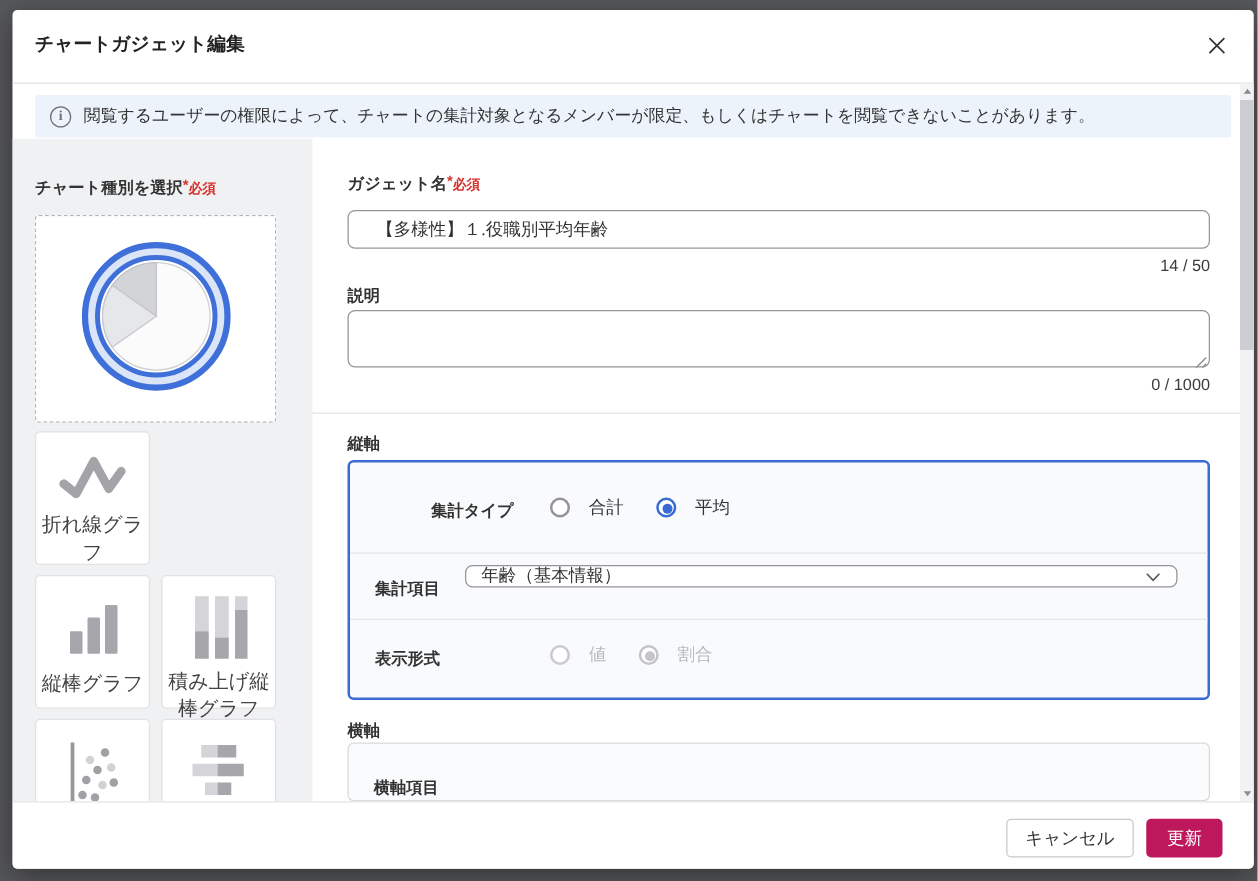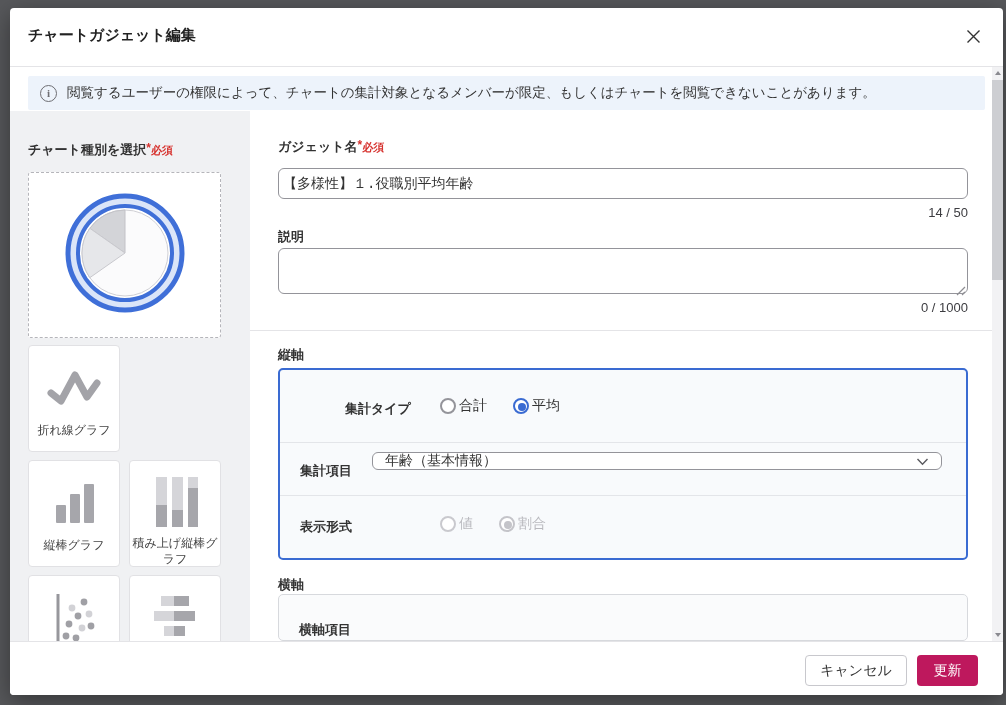--- a/index.html
+++ b/index.html
@@ -45,47 +45,47 @@
     display:flex; align-items:center; justify-content:center;
   }
   .type-tile {
     position:absolute; width:92px; height:107px; background:#fff;
     border:1px solid #e1e1e4; border-radius:4px; cursor:pointer;
     display:flex; flex-direction:column; align-items:center; justify-content:flex-start;
     padding-top:14px;
   }
   .type-tile.selected { border:2px solid #3a6bd2; }
   .tile-icon { height:56px; display:flex; align-items:center; justify-content:center; }
-  .tile-label { font-size:12px; color:#444; text-align:center; line-height:1.35; margin-top:6px; }
+  .tile-label { font-size:16px; color:#444; text-align:center; line-height:1.35; margin-top:6px; }
   
   .fld-label { position:absolute; font-size:13px; font-weight:bold; color:#333; }
   .txt-input {
     position:absolute; left:268px; width:690px; height:31px;
-    border:1px solid #94949a; border-radius:6px; padding:0 4px;
+    border:1px solid #94949a; border-radius:6px; padding:0 22px;
     font-size:14px; color:#333; background:#fff;
-    font-family:Liberation Mono, monospace;
+    font-family:Liberation Serif, serif;
   }
   .txt-area {
     position:absolute; left:268px; top:240px; width:690px; height:46px;
     border:1px solid #94949a; border-radius:6px; padding:6px 10px;
     font-size:14px; color:#333; resize:none; background:#fff;
     font-family:"Liberation Sans","DejaVu Sans",sans-serif;
   }
   .resize-grip { position:absolute; left:946px; top:274px; pointer-events:none; }
   .counter { position:absolute; right:35px; font-size:13px; color:#3c3c40; }
   .panel-divider { position:absolute; left:240px; top:322px; width:742px; height:1px; background:#e4e4e7; }
   .section-box {
     position:absolute; left:268px; width:690px; border-radius:5px;
   }
   .vbox { top:360px; height:192px; border:2px solid #3a6bd2; background:#f8fafc; }
   .hbox { top:586px; height:47px; border:1px solid #d7d9dd; background:#fafbfc; overflow:hidden; }
   .row-divider { position:absolute; left:0; width:100%; height:1px; background:#e3e5e9; }
   .row-label { position:absolute; left:20px; font-size:13px; font-weight:bold; color:#333; }
   .radio-group { position:absolute; left:160px; display:flex; gap:26px; align-items:center; }
-  .radio { display:flex; align-items:center; gap:3px; font-size:14px; color:#333; cursor:pointer; }
+  .radio { display:flex; align-items:center; gap:15px; font-size:14px; color:#333; cursor:pointer; }
   .rdot { width:16px; height:16px; border-radius:50%; background:#fff; border:2px solid #94949a; position:relative; flex:0 0 auto; }
   .radio.on .rdot { border-color:#3a6bd2; }
   .radio.on .rdot::after { content:""; position:absolute; left:3px; top:3px; width:8px; height:8px; border-radius:50%; background:#3a6bd2; }
   .radio.disabled { color:#b8b8bd; cursor:default; }
   .radio.disabled .rdot { border-color:#c9c9ce; }
   .radio.disabled.on .rdot { border-color:#c4c4c9; }
   .radio.disabled.on .rdot::after { background:#c4c4c9; }
   .select {
     position:absolute; left:92px; width:570px; height:18px;
     border:1px solid #94949a; border-radius:6px; background:#fff;

